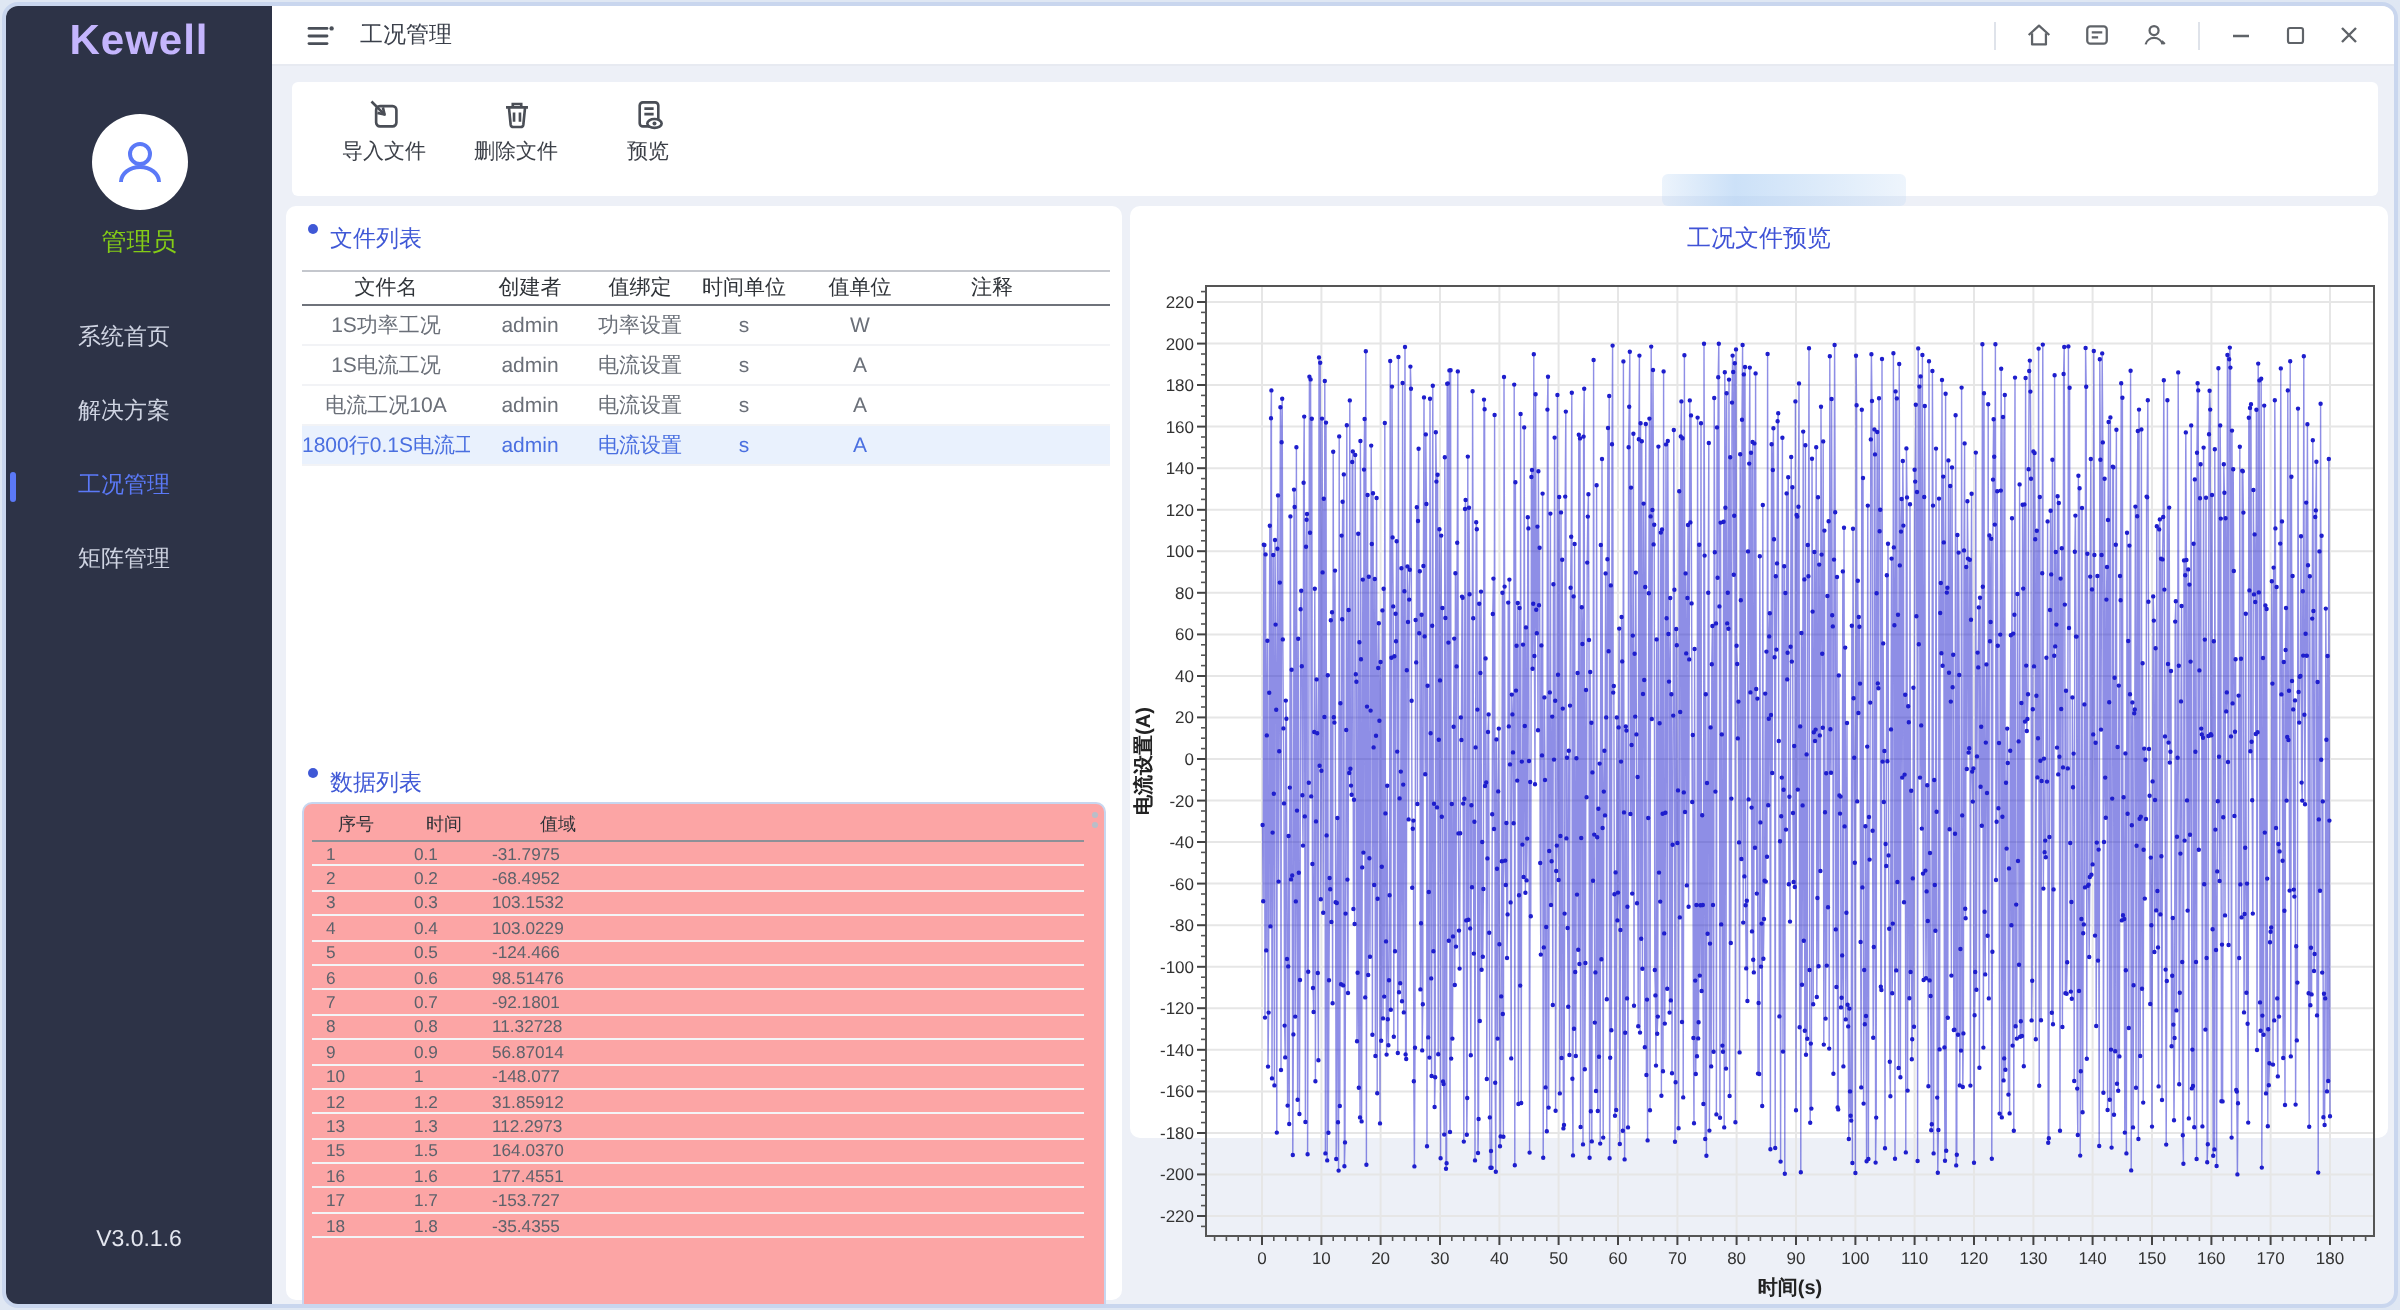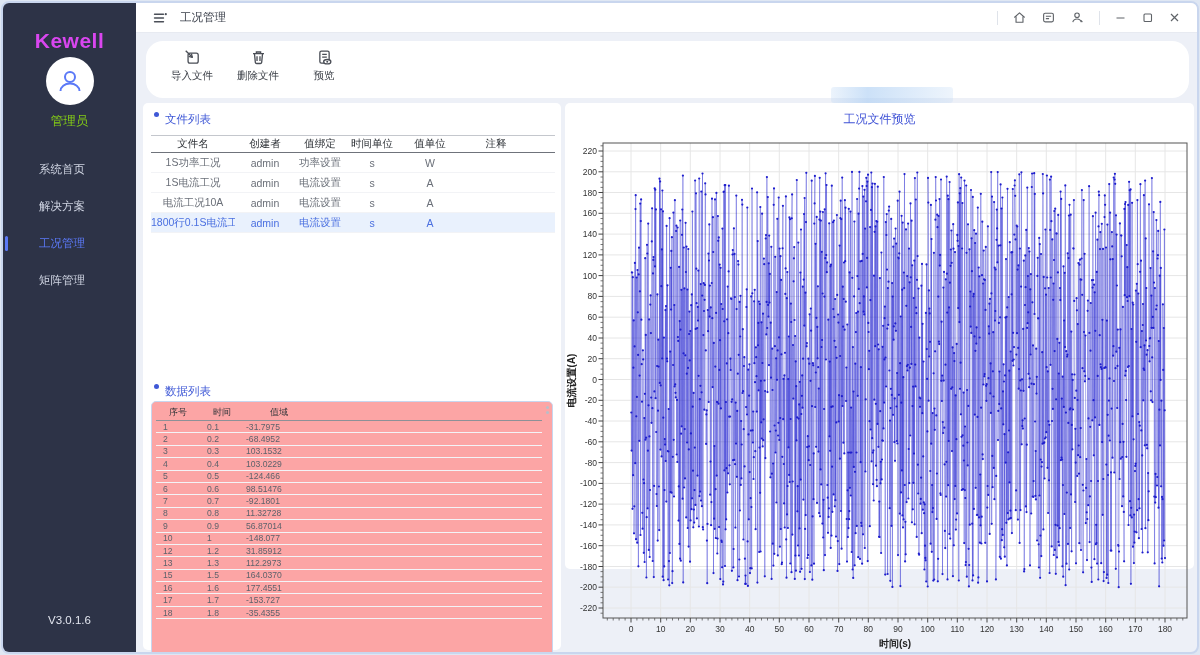--- a/index.html
+++ b/index.html
@@ -2,21 +2,21 @@
 <html><head>
 <meta charset="utf-8">
 <style>
   * { margin:0; padding:0; box-sizing:border-box; }
   html,body { width:1200px; height:655px; overflow:hidden; background:#dfe7f3;
     font-family:"Liberation Sans","DejaVu Sans",sans-serif; }
   .frame { position:absolute; inset:1px; border:2px solid #c9d6ee; border-radius:8px;
     overflow:hidden; background:#edf0f7; }
   
   .sidebar { position:absolute; left:0; top:0; bottom:0; width:133px; background:#2d3347; z-index:5; }
-  .brand { color:#d946ef; font-weight:bold; font-size:21px; letter-spacing:.5px; text-align:center; padding-top:6px;margin-top:20px; }
+  .brand { color:#c4b5fd; font-weight:bold; font-size:21px; letter-spacing:.5px; text-align:center; padding-top:6px; }
   .avatar { position:absolute; left:50%; top:54px; width:48px; height:48px; margin-left:-24px;
     background:#fff; border-radius:50%; display:flex; align-items:center; justify-content:center; }
   .role { position:absolute; top:110px; width:100%; text-align:center; color:#84cc16; font-size:12.5px; }
   .nav { position:absolute; top:148px; width:100%; }
   .nav-item { position:relative; height:37px; line-height:37px; padding-left:36px;
     color:#cfd4e2; font-size:11.5px; cursor:pointer; }
   .nav-item.active { color:#5b79f7; }
   .nav-item.active::before { content:""; position:absolute; left:2px; top:11px; width:3px; height:15px;
     background:#5b79f7; border-radius:2px; }
   .version { position:absolute; bottom:26px; width:100%; text-align:center; color:#e3e6ef; font-size:11.5px; }
@@ -24,21 +24,21 @@
   .titlebar { position:absolute; left:133px; right:0; top:0; height:30px; background:#fff;
     border-bottom:1px solid #e7eaf1; display:flex; align-items:center; z-index:4; }
   .collapse-icon { margin-left:16px; cursor:pointer; display:flex; }
   .tb-title { margin-left:12px; font-size:11.5px; color:#3a3f4a; }
   .tb-right { margin-left:auto; display:flex; align-items:center; gap:14px; padding-right:16px; color:#5f6368; }
   .tb-sep { width:1px; height:14px; background:#dfe3ea; }
   .tb-btn { display:flex; cursor:pointer; }
   
   .content { position:absolute; left:133px; top:30px; right:0; bottom:0; }
   .toolbar-card { position:absolute; left:10px; top:8px; right:8px; height:57px; background:#fff;
-    border-radius:17px; display:flex; align-items:flex-start; padding:7px 0 0 18px; gap:10px; }
+    border-radius:3px; display:flex; align-items:flex-start; padding:7px 0 0 18px; gap:10px; }
   .tool-btn { width:56px; display:flex; flex-direction:column; align-items:center; gap:2px; cursor:pointer; }
   .tool-btn .lbl { font-size:10.5px; color:#3c4048; white-space:nowrap; }
   .fading-toast { position:absolute; left:695px; top:54px; width:122px; height:16px; border-radius:3px;
     background:linear-gradient(90deg, rgba(187,214,244,.28), rgba(170,205,243,.6) 30%, rgba(187,214,244,.25));
     z-index:6; }
   .panel { position:absolute; top:70px; background:#fff; border-radius:5px; }
   .left-panel { left:7px; width:418px; height:547px; }
   .right-panel { left:429px; width:629px; height:466px; }
   .sec-title { display:flex; gap:6px; padding:9px 0 0 11px; font-size:11.5px; color:#3f58d6; }
   .bullet { width:5px; height:5px; border-radius:50%; background:#3f58d6; }

